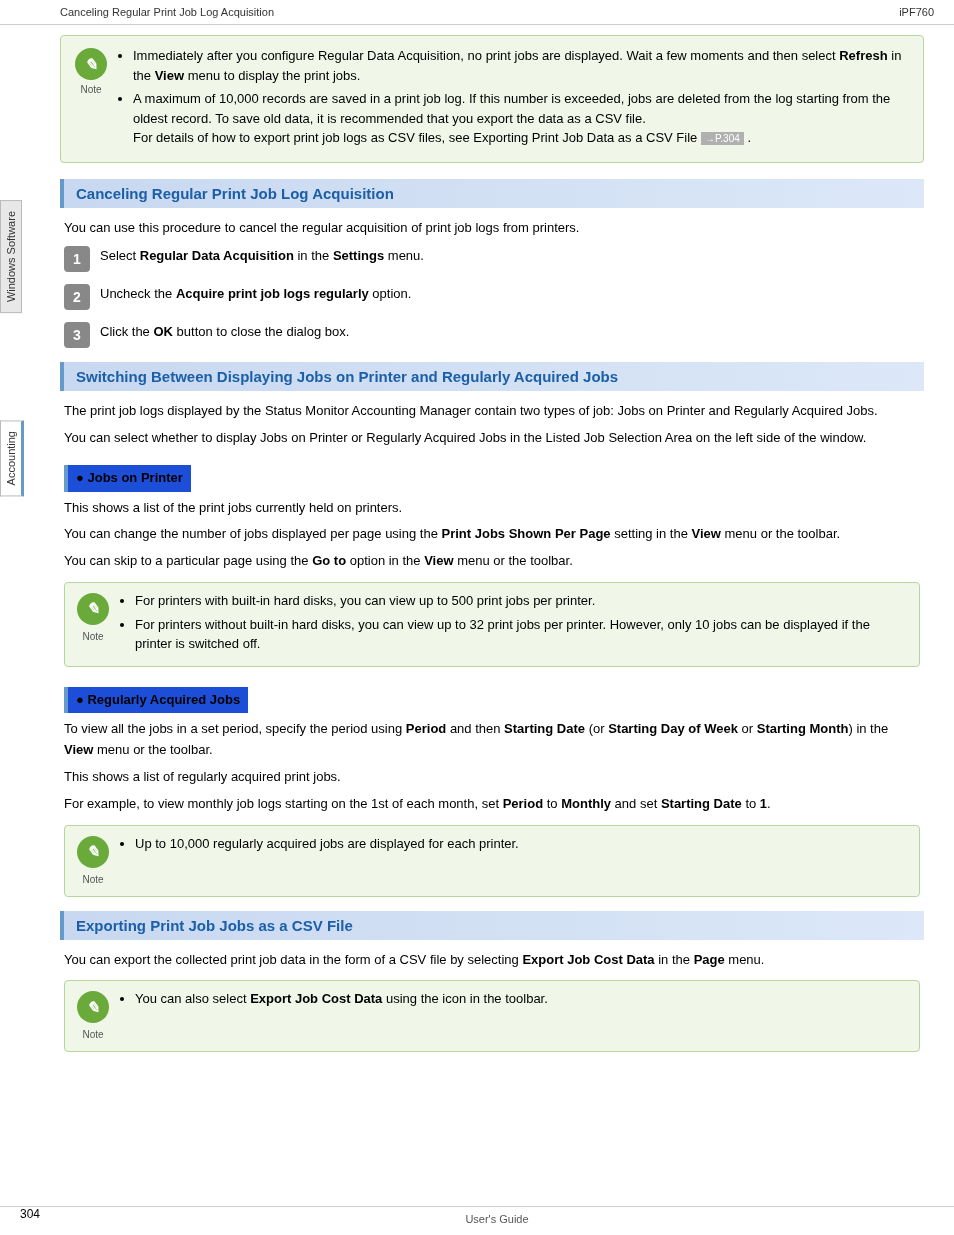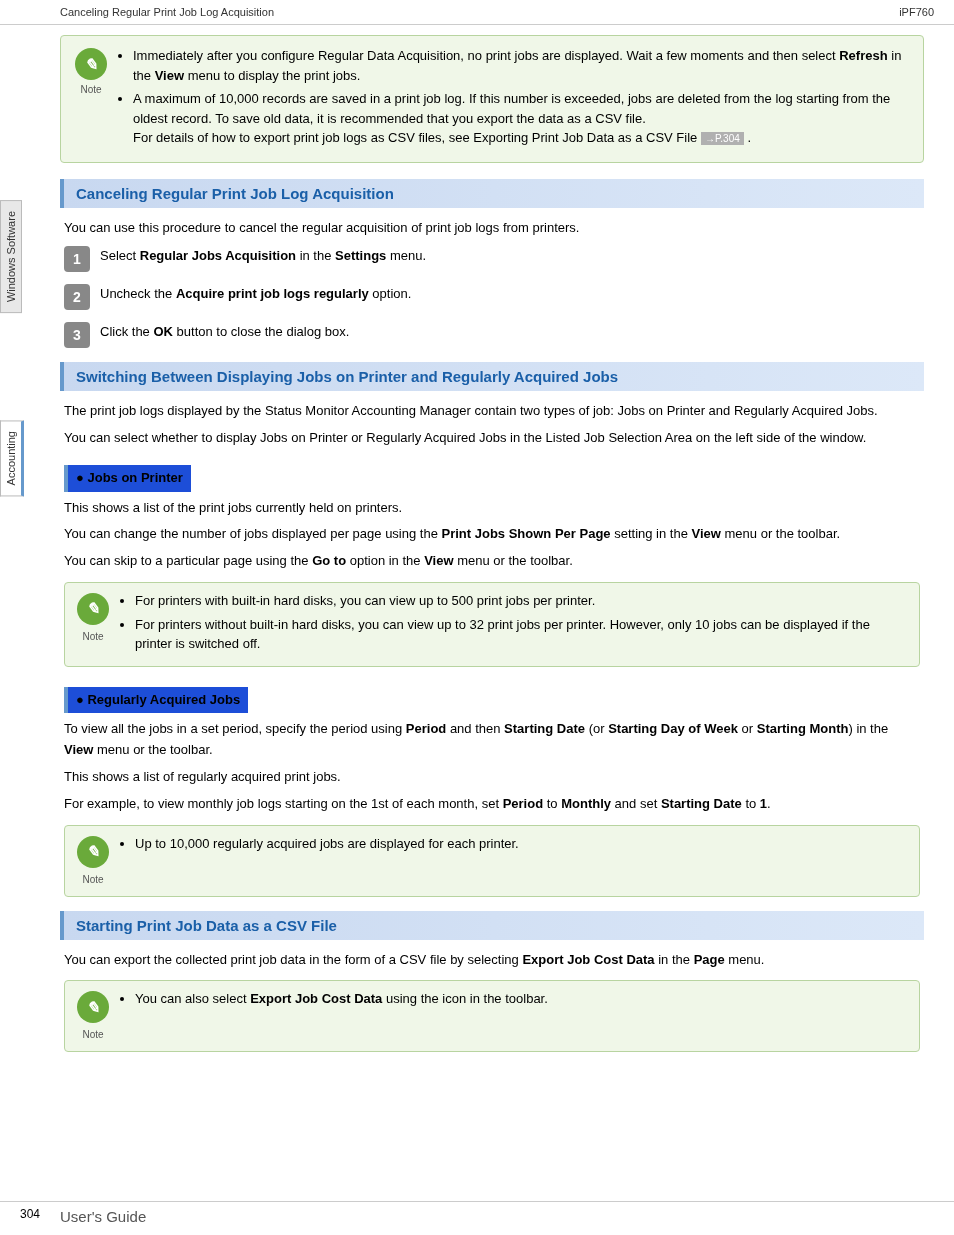--- a/index.html
+++ b/index.html
@@ -187,25 +187,25 @@
       display: inline;
     }
 
     
     .bottom-footer {
       position: absolute;
       bottom: 10px;
       left: 0;
       right: 0;
       display: flex;
-      justify-content: flex-start;
+      justify-content: center;
       padding: 0 20px 0 60px;
       border-top: 1px solid #ccc;
       padding-top: 6px;
-      font-size: 15px;
+      font-size: 11px;
       color: #555;
     }
 
     .page-num {
       position: absolute;
       bottom: 14px;
       left: 20px;
       font-size: 12px;
       font-weight: normal;
     }
@@ -249,21 +249,21 @@
 
   <div class="section-header">
     <h2>Canceling Regular Print Job Log Acquisition</h2>
   </div>
   <div class="section-body">
     <p>You can use this procedure to cancel the regular acquisition of print job logs from printers.</p>
 
     <div class="step">
       <div class="step-number">1</div>
       <div class="step-text">
-        Select <span class="bold">Regular Jobs Acquisition</span> in the <span class="bold">Settings</span> menu.
+        Select <span class="bold">Regular Data Acquisition</span> in the <span class="bold">Settings</span> menu.
       </div>
     </div>
     <div class="step">
       <div class="step-number">2</div>
       <div class="step-text">
         Uncheck the <span class="bold">Acquire print job logs regularly</span> option.
       </div>
     </div>
     <div class="step">
       <div class="step-number">3</div>
@@ -318,21 +318,21 @@
         <div class="note-content">
           <ul>
             <li>Up to 10,000 regularly acquired jobs are displayed for each printer.</li>
           </ul>
         </div>
       </div>
     </div>
   </div>
 
   <div class="section-header">
-    <h2>Starting Print Job Data as a CSV File</h2>
+    <h2>Exporting Print Job Jobs as a CSV File</h2>
   </div>
   <div class="section-body">
     <p>You can export the collected print job data in the form of a CSV file by selecting <span class="bold">Export Job Cost Data</span> in the <span class="bold">Page</span> menu.</p>
 
     <div class="inline-note">
       <div class="note-icon-wrap">
         <div class="note-icon">✎</div>
         <div class="note-label">Note</div>
       </div>
       <div class="note-content">

